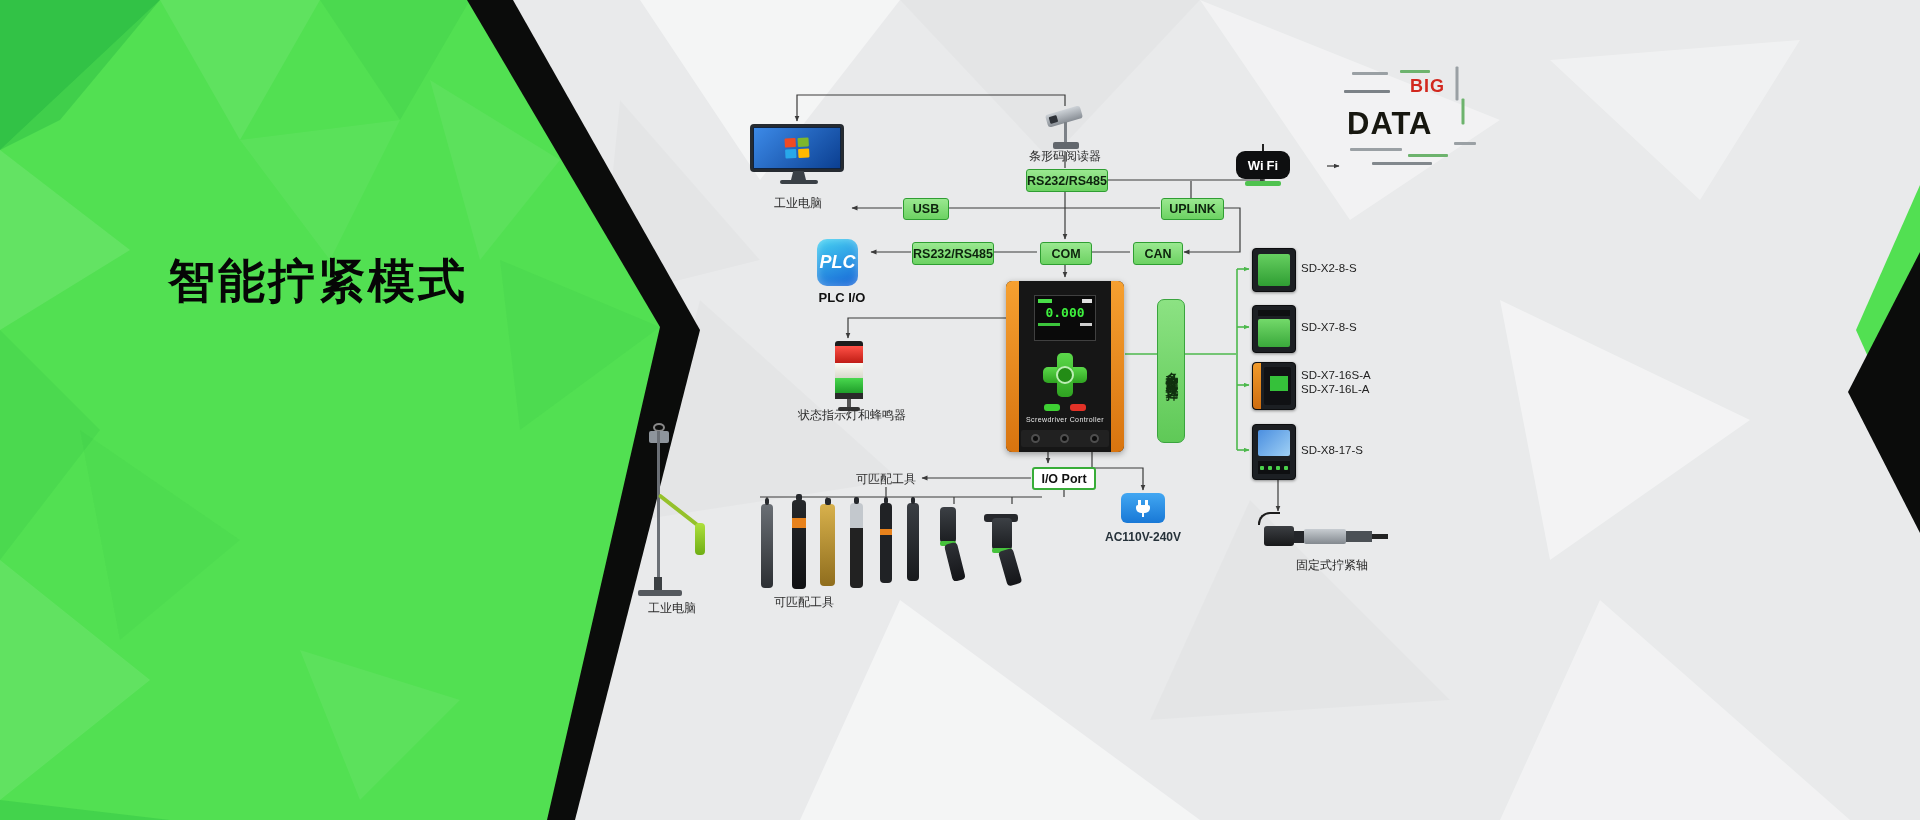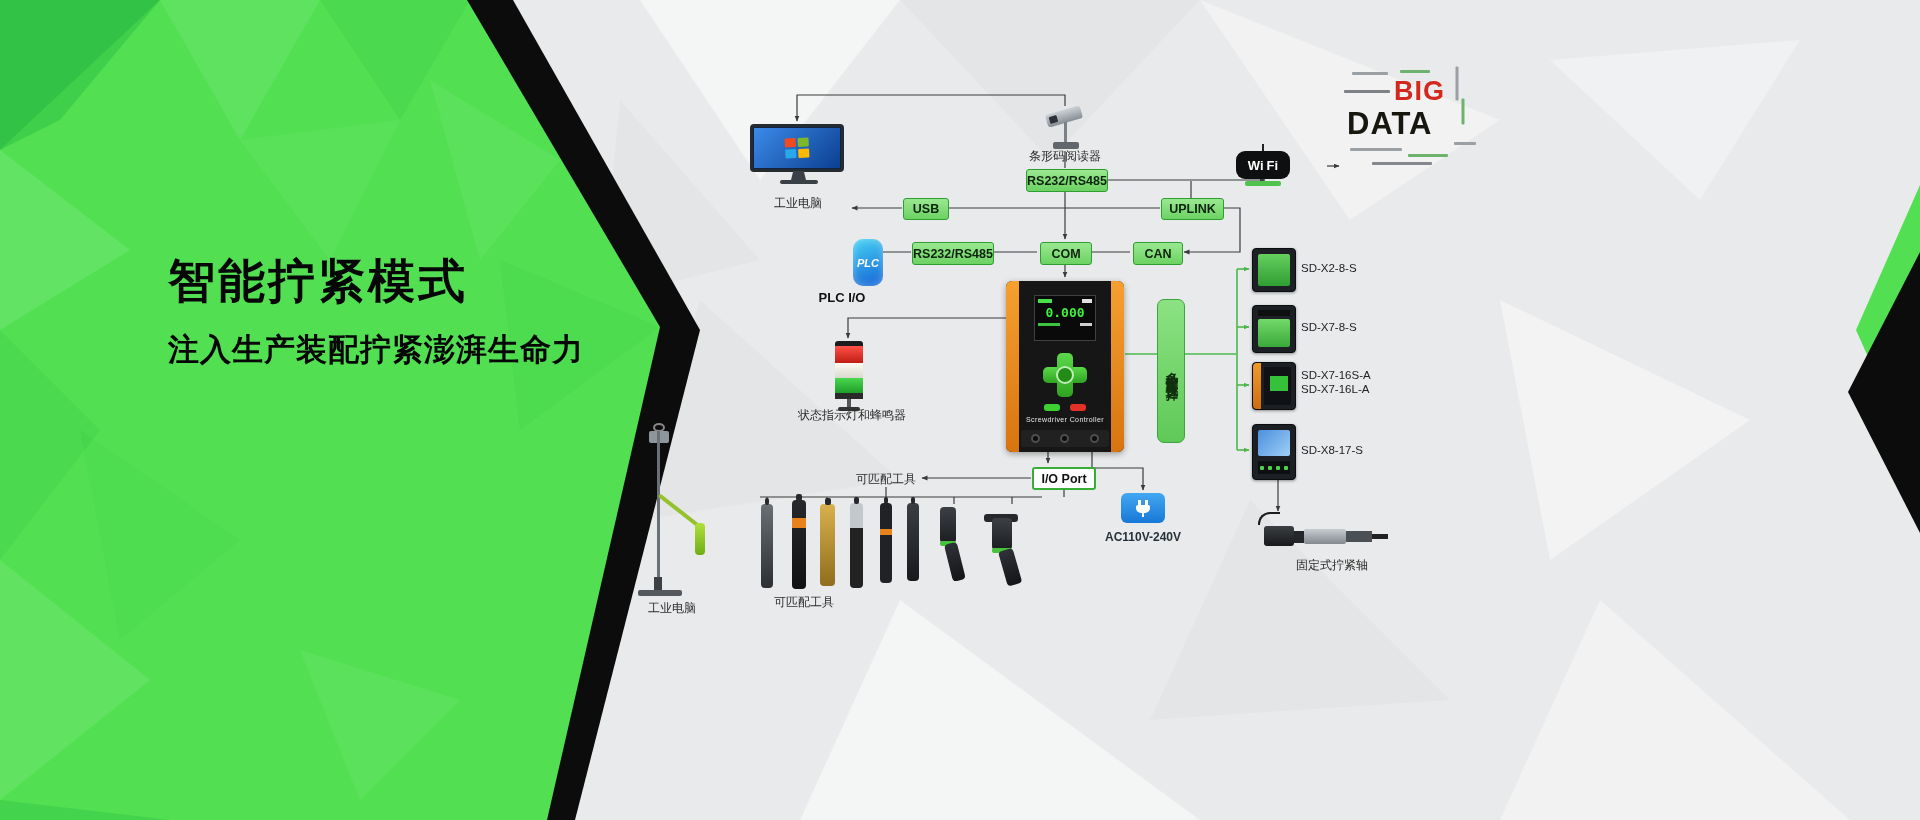--- a/index.html
+++ b/index.html
@@ -52,28 +52,28 @@
 
   
   #wifi{left:1236px;top:144px;width:54px;height:42px;}
   .wifi-ant{position:absolute;left:26px;top:0;width:2px;height:8px;background:#222;}
   .wifi-body{position:absolute;left:0;top:7px;width:54px;height:28px;background:#0e0f10;border-radius:9px;
              display:flex;align-items:center;justify-content:center;gap:3px;color:#fff;font-weight:800;font-size:13px;}
   .wifi-base{position:absolute;left:9px;bottom:0;width:36px;height:5px;background:#4fc24f;border-radius:2px;}
 
   
   #bigdata{left:1342px;top:68px;width:140px;height:102px;}
-  .bd-big{position:absolute;left:52px;top:8px;font-size:27px;font-weight:900;color:#d2281e;letter-spacing:1px;}
+  .bd-big{position:absolute;left:68px;top:8px;font-size:18px;font-weight:900;color:#d2281e;letter-spacing:1px;}
   .bd-data{position:absolute;left:5px;top:38px;font-size:31px;font-weight:700;color:#17170f;letter-spacing:1px;}
   .wb{position:absolute;background:#9aa0a4;height:3px;border-radius:1px;}
 
   
-  #plc{left:817px;top:239px;width:30px;height:47px;border-radius:10px;
+  #plc{left:817px;top:239px;width:41px;height:47px;border-radius:10px;
        background:linear-gradient(160deg,#45d2f2,#1563d6);display:flex;align-items:center;justify-content:center;
-       color:#fff;font-weight:800;font-style:italic;font-size:11px;box-shadow:inset 0 0 8px rgba(255,255,255,.35);margin-left:36px;}
+       color:#fff;font-weight:800;font-style:italic;font-size:18px;box-shadow:inset 0 0 8px rgba(255,255,255,.35);}
   #plc-label{left:808px;top:290px;width:68px;font-weight:700;color:#111;font-size:13px;}
 
   
   #stack{left:834px;top:341px;width:30px;height:70px;display:flex;flex-direction:column;align-items:center;}
   .st-cap{width:28px;height:5px;background:#1c1c1c;border-radius:3px 3px 0 0;}
   .st-red{width:28px;height:17px;background:linear-gradient(#ff5147,#c01d14);}
   .st-white{width:28px;height:15px;background:linear-gradient(#fbfbf3,#d9d9cc);}
   .st-green{width:28px;height:15px;background:linear-gradient(#49d84e,#1f9e2a);}
   .st-base{width:28px;height:6px;background:#2a2a2a;}
   .st-pole{width:4px;height:8px;background:#555;}
@@ -240,21 +240,20 @@
       <polygon points="240,140 400,120 330,260" fill="#ffffff" opacity="0.05"></polygon>
       <polygon points="80,430 240,540 120,640" fill="#17aa3c" opacity="0.07"></polygon>
       <polygon points="430,80 560,160 480,260" fill="#ffffff" opacity="0.06"></polygon>
       <polygon points="500,260 660,327 520,430" fill="#17aa3c" opacity="0.08"></polygon>
       <polygon points="300,650 460,700 360,800" fill="#ffffff" opacity="0.06"></polygon>
     </g>
   </svg>
 
   <div class="hero">
     <div class="hero-title">智能拧紧模式</div>
-    <div class="hero-subtitle">注入生产装配拧紧澎湃生命力</div>
   </div>
 
   <svg class="layer z3" width="1920" height="820">
     <defs>
       <marker id="arr" markerWidth="7" markerHeight="7" refX="5.5" refY="2.5" orient="auto" markerUnits="userSpaceOnUse">
         <path d="M0,0L6,2.5L0,5Z" fill="#3b3b3b"></path>
       </marker>
       <marker id="arrG" markerWidth="7" markerHeight="7" refX="5.5" refY="2.5" orient="auto" markerUnits="userSpaceOnUse">
         <path d="M0,0L6,2.5L0,5Z" fill="#4cb84c"></path>
       </marker>

